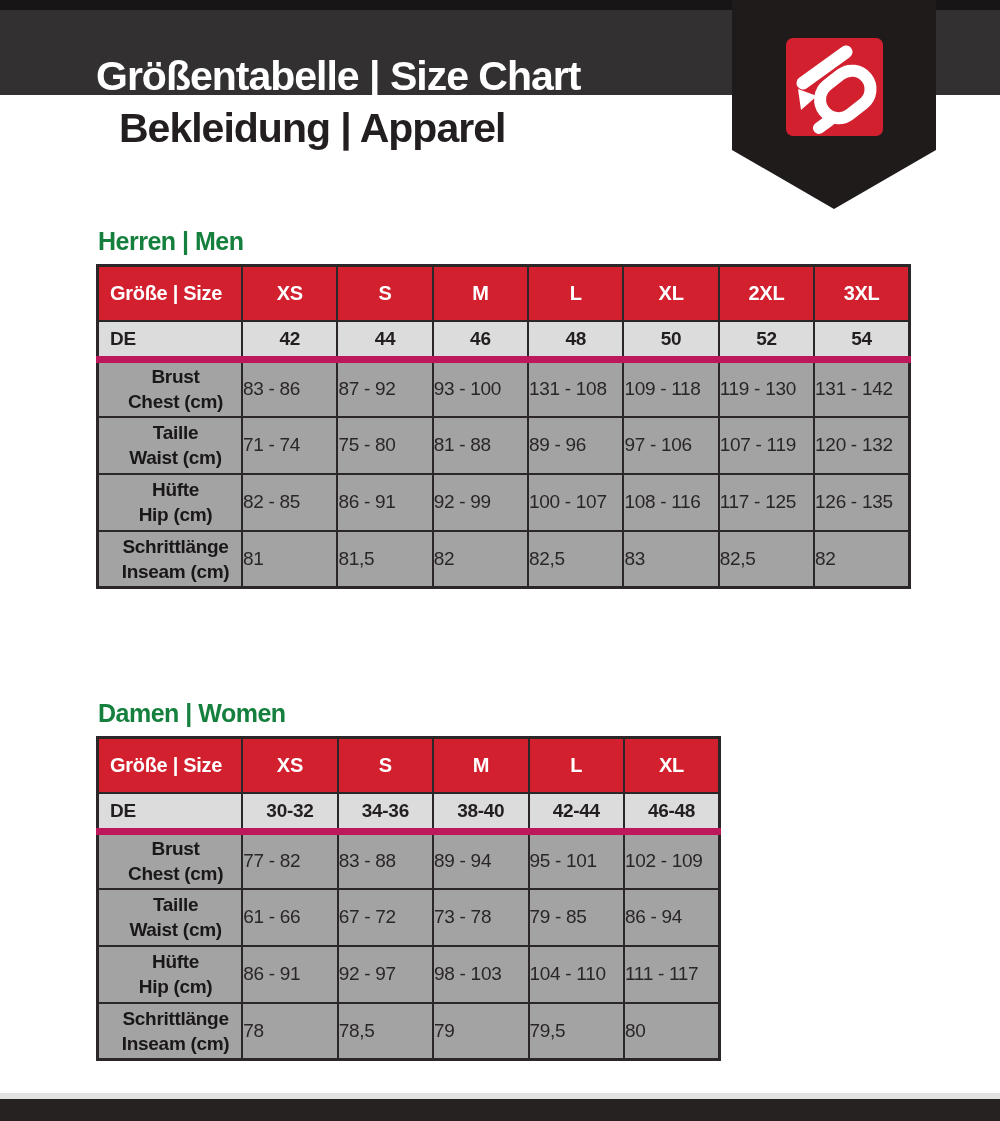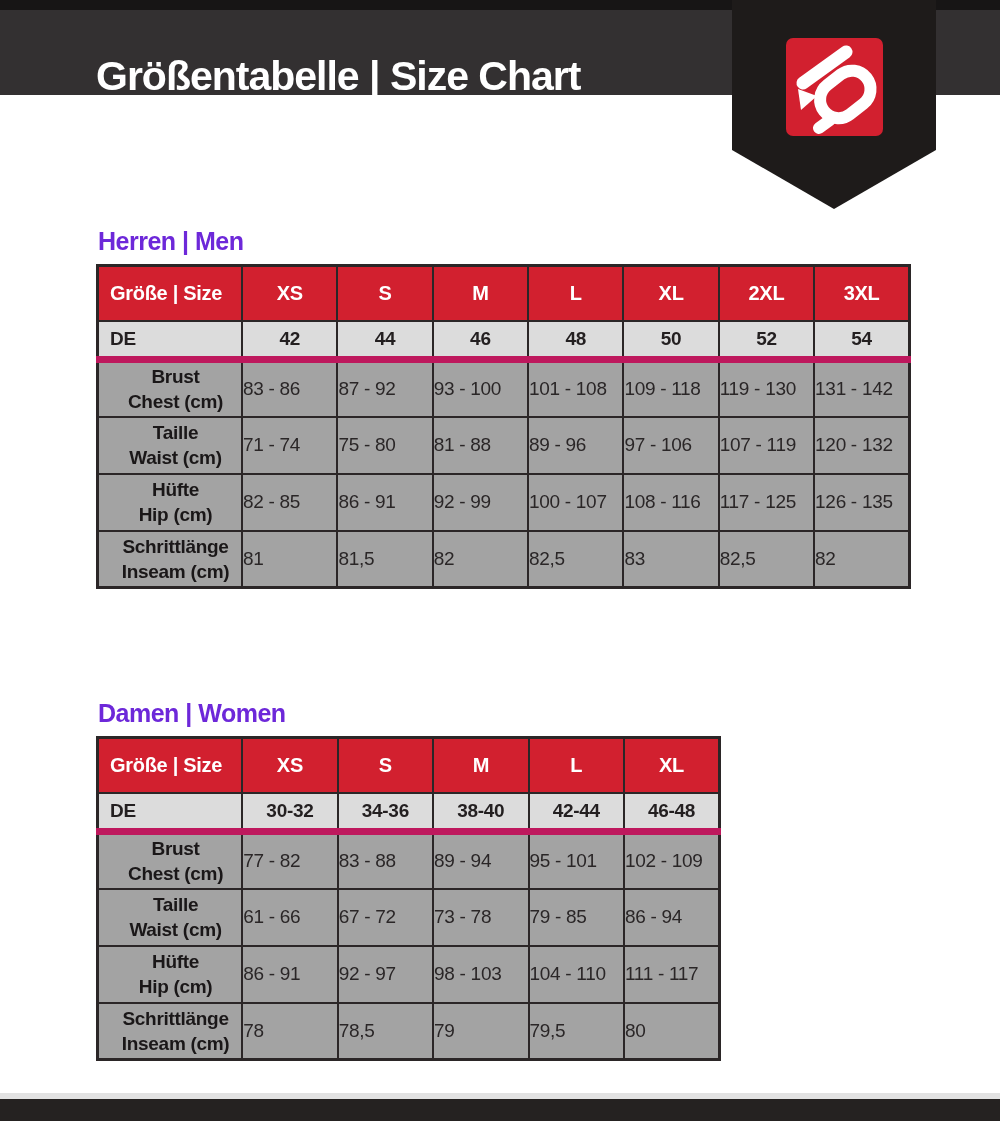--- a/index.html
+++ b/index.html
@@ -14,21 +14,21 @@
            color:#ffffff; letter-spacing:-1px; white-space:nowrap; line-height:1; z-index:3; }
   .subtitle { position:absolute; left:119px; top:108px; font-size:41px; font-weight:bold;
               color:#231f20; letter-spacing:-1px; white-space:nowrap; line-height:1; z-index:3; }
   .ribbon { position:absolute; left:732px; top:0; z-index:4; }
   .logo { position:absolute; left:786px; top:38px; z-index:5; }
 
   
   .section { position:absolute; left:96px; }
   .section-men { top:227px; }
   .section-women { top:699px; }
-  .section h3 { font-size:25px; font-weight:bold; color:#6d28d9; line-height:28px;
+  .section h3 { font-size:25px; font-weight:bold; color:#15803d; line-height:28px;
                 margin:0 0 9px 2px; letter-spacing:-0.5px; }
 
   
   table.size-table { border-collapse:collapse; table-layout:fixed; background:#a3a3a3;
                      border:3px solid #2b2627; }
   table.size-table td, table.size-table th { border:2px solid #2b2627; overflow:hidden; }
   tr.size-row th { background:#d2202f; color:#ffffff; font-size:20px; font-weight:bold;
                    height:55px; text-align:center; letter-spacing:-0.3px; }
   tr.size-row th.corner { text-align:left; padding-left:11px; }
   tr.de-row td { background:#dcdcdc; font-size:19px; font-weight:bold; height:39px;
@@ -45,20 +45,21 @@
 </style>
 </head>
 <body>
 
 <div class="page">
 
   <div class="band"></div>
   <div class="top-strip"></div>
 
   <h1 class="title">Größentabelle | Size Chart</h1>
+  <h2 class="subtitle">Bekleidung | Apparel</h2>
 
   <svg class="ribbon" width="204" height="212" viewBox="0 0 204 212">
     <polygon points="0,0 204,0 204,150 102,209 0,150" fill="#1e1b1a"></polygon>
   </svg>
 
   <svg class="logo" width="97" height="98" viewBox="0 0 97 98">
     <defs>
       <clipPath id="logo-clip">
           <rect x="0" y="0" width="97" height="98" rx="7"></rect>
         </clipPath>
@@ -109,21 +110,21 @@
             <td>50</td>
             <td>52</td>
             <td>54</td>
           </tr>
           <tr class="measure-row">
             <td class="rowlabel">Brust
 Chest (cm)</td>
             <td>83 - 86</td>
             <td>87 - 92</td>
             <td>93 - 100</td>
-            <td>101 - 108</td>
+            <td>131 - 108</td>
             <td>109 - 118</td>
             <td>119 - 130</td>
             <td>131 - 142</td>
           </tr>
           <tr class="measure-row">
             <td class="rowlabel">Taille
 Waist (cm)</td>
             <td>71 - 74</td>
             <td>75 - 80</td>
             <td>81 - 88</td>

